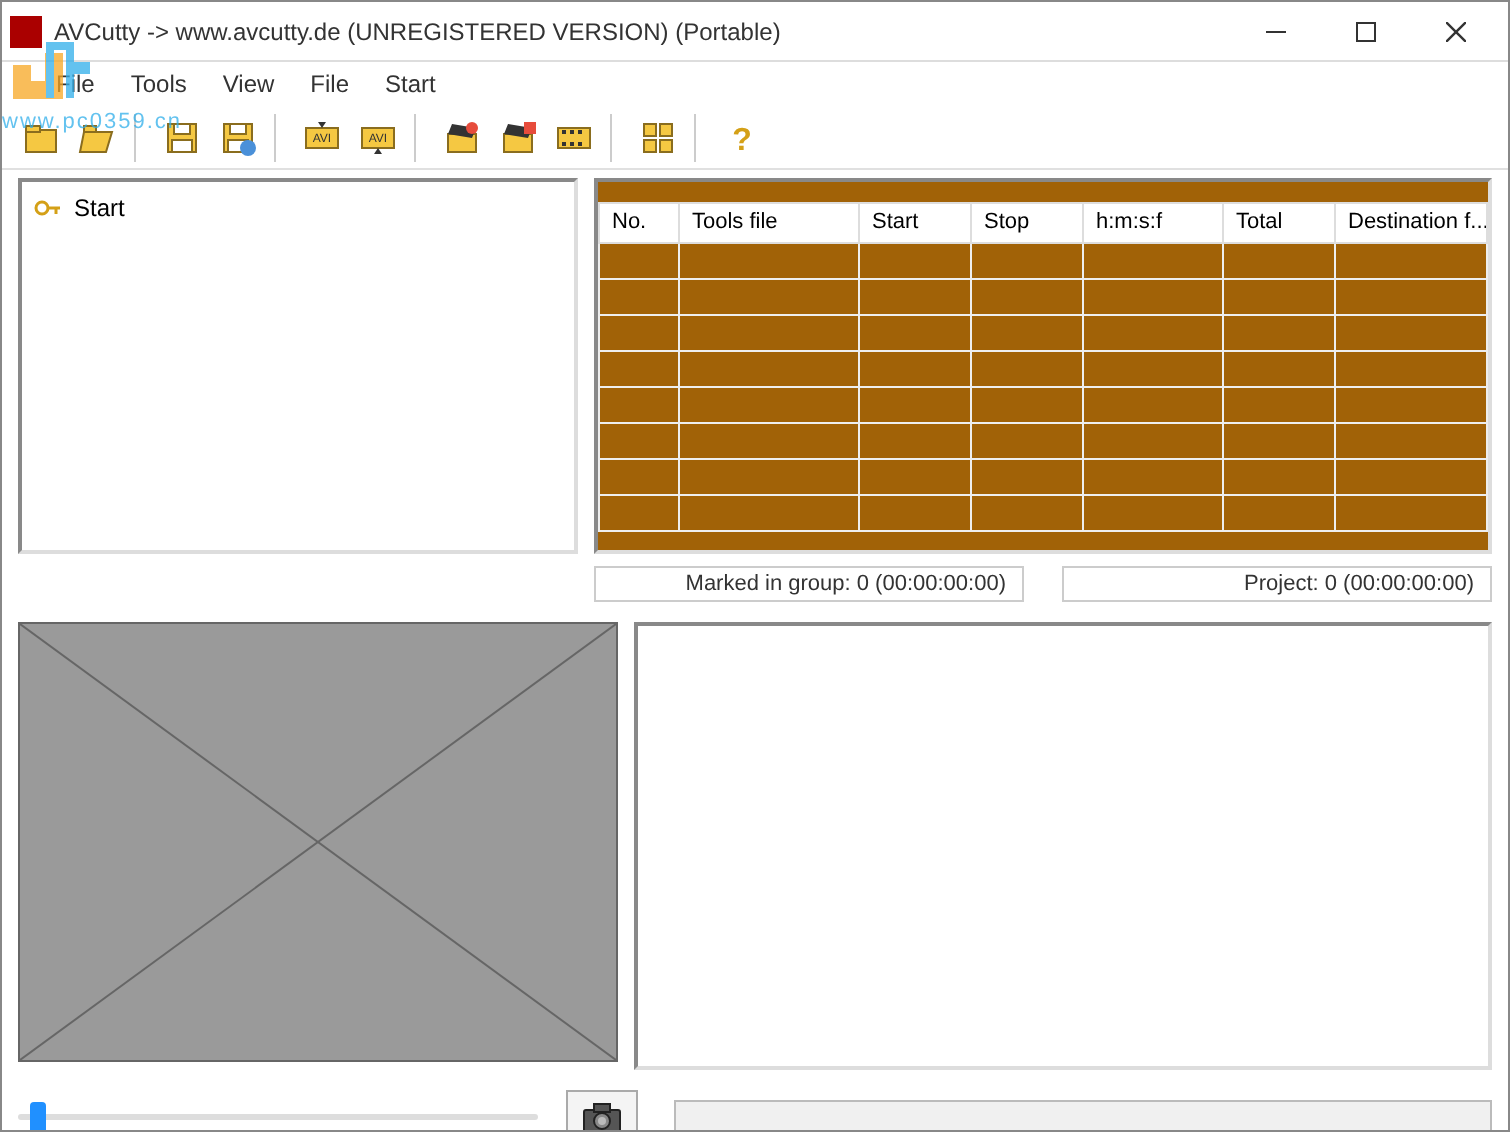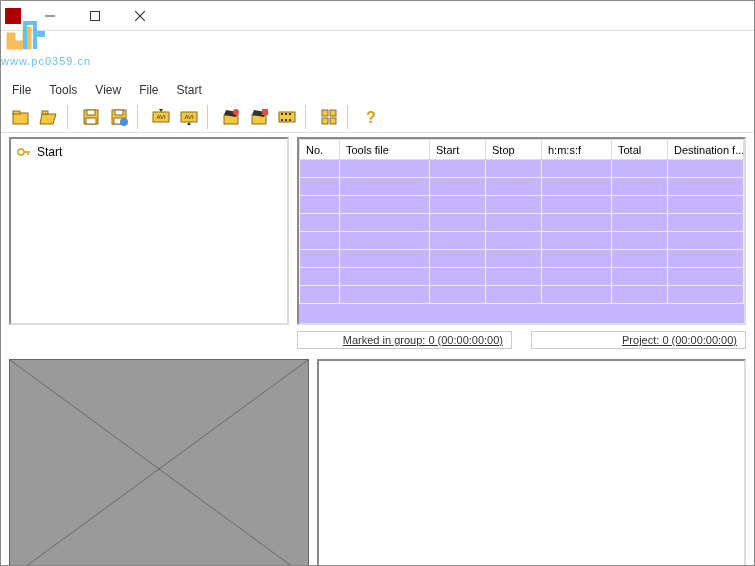--- a/index.html
+++ b/index.html
@@ -5,39 +5,39 @@
 * { box-sizing: border-box; margin: 0; padding: 0; }
 body { font-family: "Microsoft YaHei", "Segoe UI", Tahoma, sans-serif; font-size: 12px; background: #fff; width: 755px; height: 566px; overflow: hidden; border: 1px solid #888; position: relative; }
 
 .titlebar { height: 30px; background: #fff; display: flex; align-items: center; padding: 0 4px; border-bottom: 1px solid #ddd; }
 .titlebar .icon { width: 16px; height: 16px; background: #a00; display: inline-block; margin-right: 6px; }
 .titlebar .title { flex: 1; color: #333; font-size: 12px; }
 .titlebar .winbtns { display: flex; }
 .titlebar .winbtn { width: 45px; height: 28px; display: flex; align-items: center; justify-content: center; font-size: 12px; color: #333; }
 .titlebar .winbtn svg { width: 10px; height: 10px; }
 
-.menubar { height: 22px; display: flex; align-items: center; padding: 0 3px; gap: 2px; margin-top: 48px; }
+.menubar { height: 22px; display: flex; align-items: center; padding: 0 19px; gap: 2px; }
 .menubar .menuitem { padding: 2px 8px; color: #333; }
 
 .toolbar { height: 32px; display: flex; align-items: center; padding: 2px 8px; gap: 4px; border-bottom: 1px solid #e0e0e0; }
 .toolbar .tb-btn { width: 24px; height: 24px; display: flex; align-items: center; justify-content: center; border: 1px solid transparent; }
 .toolbar .tb-sep { width: 6px; height: 24px; border-left: 1px solid #ccc; margin: 0 2px; }
 .tb-icon { width: 20px; height: 20px; display: block; }
 
 .content-top { display: flex; height: 196px; padding: 4px 8px; gap: 8px; }
 .left-list { width: 280px; border: 2px inset #ddd; background: #fff; padding: 4px; }
 .list-item { display: flex; align-items: center; gap: 6px; padding: 2px; }
 .list-item .key { width: 14px; height: 8px; }
 
-.right-table { flex: 1; border: 2px inset #ddd; background: #c4b5fd; display: flex; flex-direction: column; }
+.right-table { flex: 1; border: 2px inset #ddd; background: #a16207; display: flex; flex-direction: column; justify-content: center; }
 .table { width: 100%; border-collapse: collapse; table-layout: fixed; }
 .table th { text-align: left; font-weight: normal; padding: 3px 6px; border: 1px solid #ddd; background: #fff; height: 20px; font-size: 11px; white-space: nowrap; overflow: hidden; }
 .table td { border: 1px solid #eee; height: 18px; }
 
-.status-strip { display: flex; padding: 2px 8px 6px 296px; gap: 19px; font-size: 11px; color: #333; text-decoration: underline; }
+.status-strip { display: flex; padding: 2px 8px 6px 296px; gap: 19px; font-size: 11px; color: #333; }
 .status-strip .cell { border: 1px solid #ccc; padding: 2px 8px; flex: 1; white-space: nowrap; text-align: right; }
 
 .content-bottom { display: flex; padding: 4px 8px; gap: 8px; height: 232px; }
 .preview { width: 300px; height: 220px; background: #9a9a9a; border: 1px solid #666; position: relative; }
 .preview svg { width: 100%; height: 100%; }
 .detail-panel { flex: 1; border: 2px inset #ddd; background: #fff; }
 
 .bottom-bar { display: flex; align-items: center; padding: 6px 8px; gap: 10px; }
 .slider { flex: 0 0 260px; height: 20px; position: relative; }
 .slider-track { position: absolute; left: 0; right: 0; top: 8px; height: 3px; background: #ddd; border-radius: 2px; }
@@ -58,20 +58,21 @@
   <svg class="logo" width="50" height="40" viewBox="0 0 50 40">
     <path d="M6 30 L6 14 L14 14 L14 22 L22 22 L22 8 L30 8 L30 30 Z" fill="#f7a823" stroke="#f7a823"></path>
     <path d="M24 30 L24 4 L34 4 L34 30" fill="none" stroke="#2faeea" stroke-width="4"></path>
     <rect x="34" y="12" width="10" height="6" fill="#2faeea"></rect>
   </svg>
   <span class="sub">www.pc0359.cn</span>
 </div>
 
 <div class="titlebar">
   <span class="icon"></span>
+  <span class="title">AVCutty -&gt;   www.avcutty.de (UNREGISTERED VERSION) (Portable)</span>
   <div class="winbtns">
     <div class="winbtn">
         <svg viewBox="0 0 10 10">
           <line x1="0" y1="5" x2="10" y2="5" stroke="#333" stroke-width="1"></line>
         </svg>
       </div>
     <div class="winbtn">
         <svg viewBox="0 0 10 10">
           <rect x="0.5" y="0.5" width="9" height="9" fill="none" stroke="#333" stroke-width="1"></rect>
         </svg>

